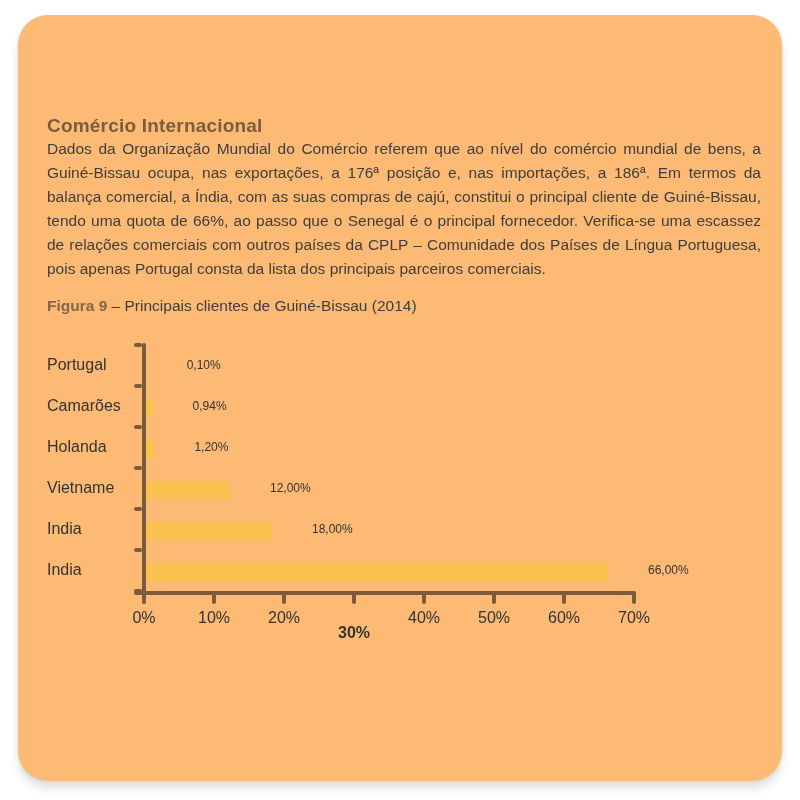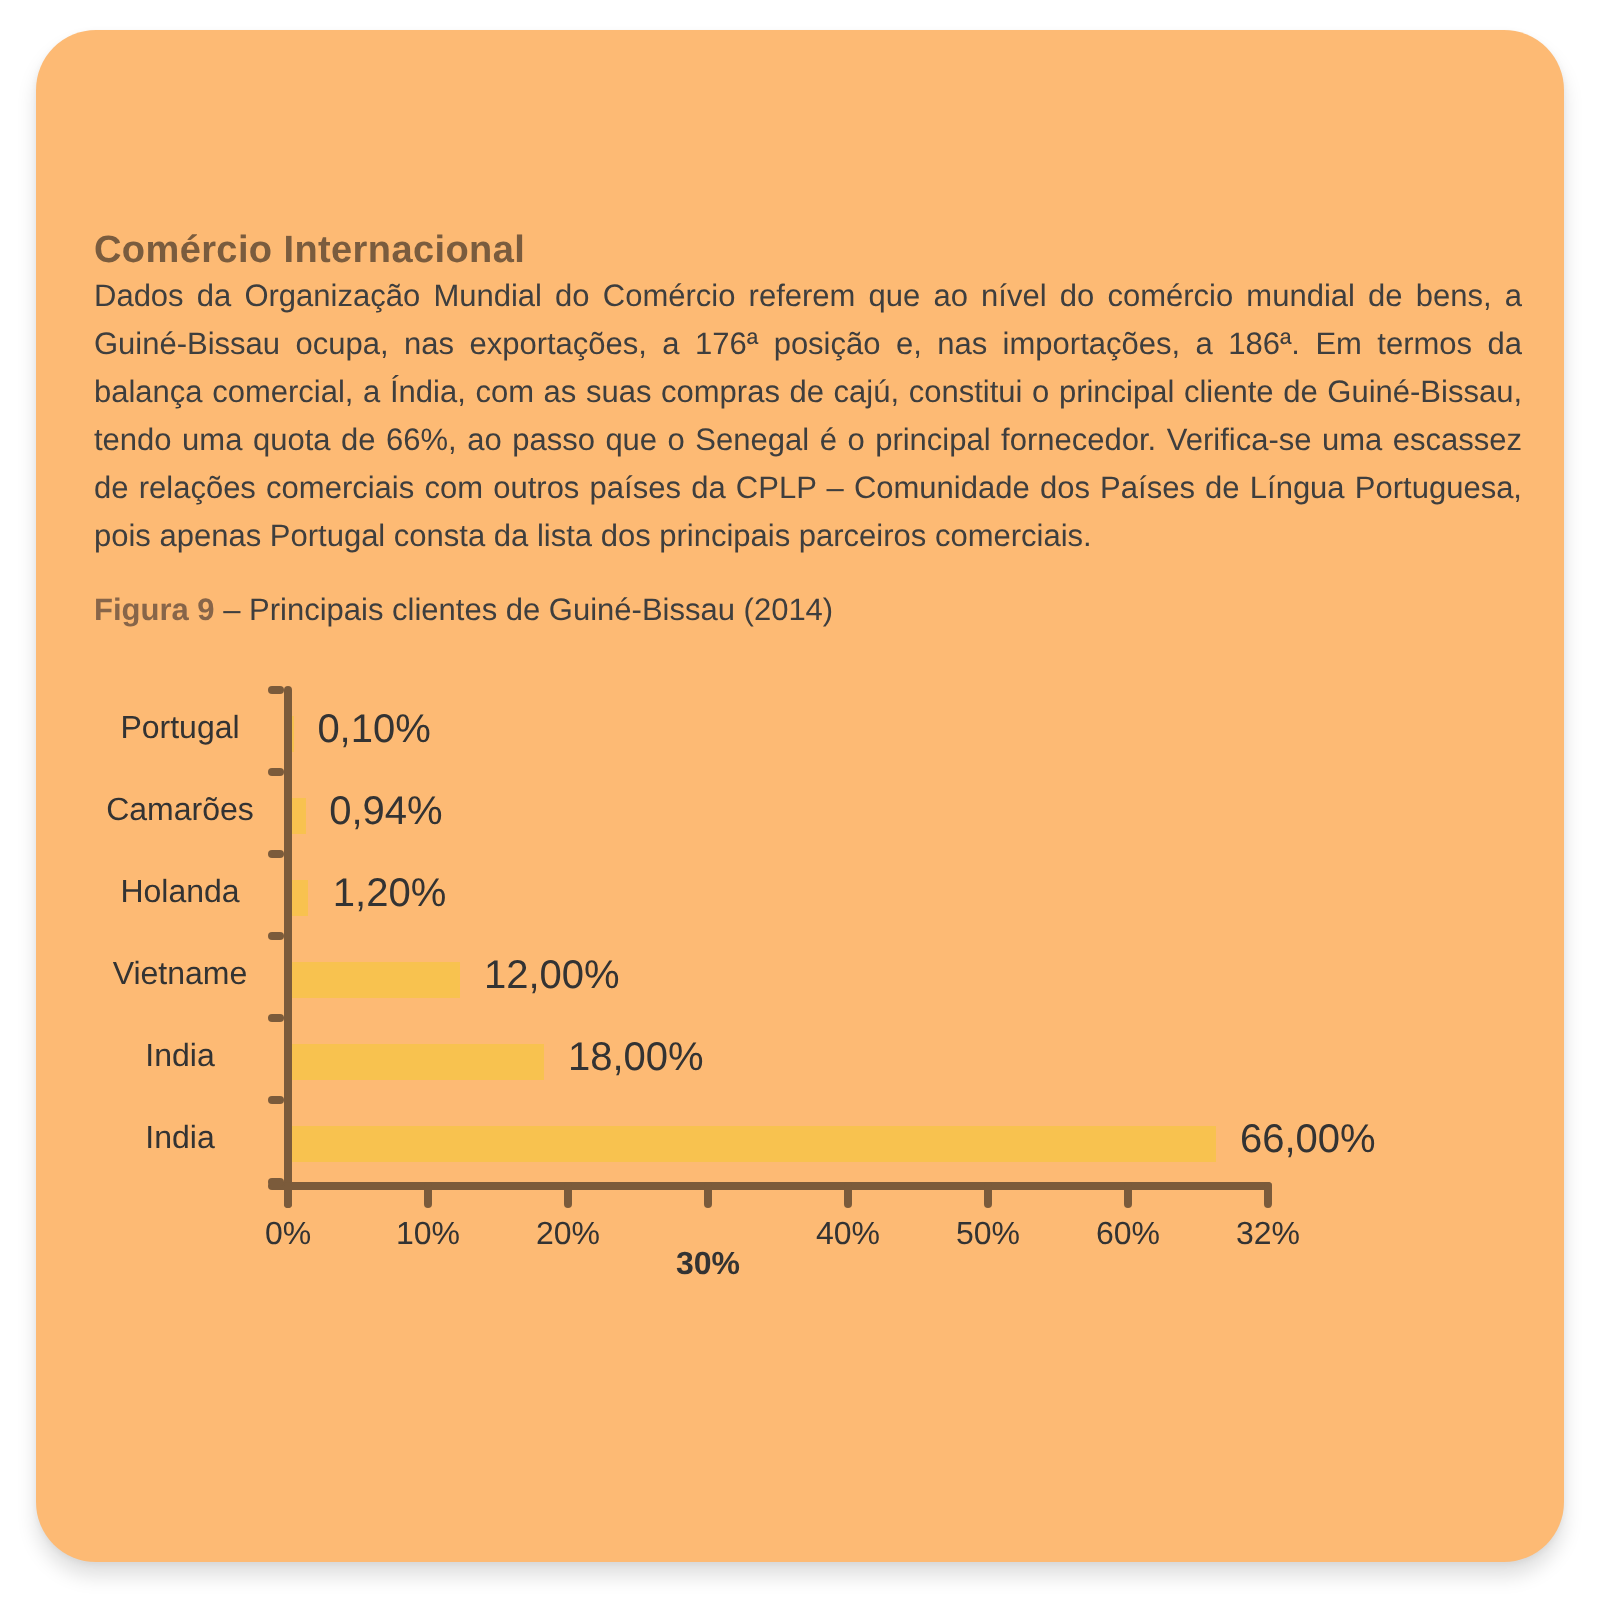--- a/index.html
+++ b/index.html
@@ -49,36 +49,37 @@
   }
   .chart {
     position: relative;
     margin-top: 26px;
     width: 680px;
     height: 300px;
   }
   .chart .cat-label {
     position: absolute;
     width: 86px;
-    text-align: center;
+    text-align: left;
     font-size: 16px;
     line-height: 24px;
     color: #333333;
     white-space: nowrap;
   }
   .chart .bar {
     position: absolute;
     height: 18px;
   }
   .chart .value-label {
     position: absolute;
-    font-size: 20px;
+    font-size: 12px;
     line-height: 24px;
     color: #333333;
     white-space: nowrap;
+    margin-left: 28px;
   }
   .chart .axis, .chart .tick { position: absolute; border-radius: 2px; }
   .chart .tick-label {
     position: absolute;
     width: 70px;
     text-align: center;
     font-size: 16px;
     line-height: 20px;
     color: #333333;
   }
@@ -115,21 +116,21 @@
       <div class="tick-label" style="left: 202px; top: 267px;">20%</div>
       <div class="tick" style="left: 305px; top: 250px; width: 4px; height: 13px; background: rgb(123, 91, 59);"></div>
       <div class="tick-label" style="left: 272px; top: 282px; font-weight: bold;">30%</div>
       <div class="tick" style="left: 375px; top: 250px; width: 4px; height: 13px; background: rgb(123, 91, 59);"></div>
       <div class="tick-label" style="left: 342px; top: 267px;">40%</div>
       <div class="tick" style="left: 445px; top: 250px; width: 4px; height: 13px; background: rgb(123, 91, 59);"></div>
       <div class="tick-label" style="left: 412px; top: 267px;">50%</div>
       <div class="tick" style="left: 515px; top: 250px; width: 4px; height: 13px; background: rgb(123, 91, 59);"></div>
       <div class="tick-label" style="left: 482px; top: 267px;">60%</div>
       <div class="tick" style="left: 585px; top: 250px; width: 4px; height: 13px; background: rgb(123, 91, 59);"></div>
-      <div class="tick-label" style="left: 552px; top: 267px;">32%</div>
+      <div class="tick-label" style="left: 552px; top: 267px;">70%</div>
       <div class="cat-label" style="left: 0px; top: 12px;">Portugal</div>
       <div class="bar" style="left: 99px; top: 16.5px; width: 0.7px; background: rgb(248, 194, 79);"></div>
       <div class="value-label" style="left: 111.7px; top: 12px;">0,10%</div>
       <div class="cat-label" style="left: 0px; top: 53px;">Camarões</div>
       <div class="bar" style="left: 99px; top: 57.5px; width: 6.58px; background: rgb(248, 194, 79);"></div>
       <div class="value-label" style="left: 117.58px; top: 53px;">0,94%</div>
       <div class="cat-label" style="left: 0px; top: 94px;">Holanda</div>
       <div class="bar" style="left: 99px; top: 98.5px; width: 8.4px; background: rgb(248, 194, 79);"></div>
       <div class="value-label" style="left: 119.4px; top: 94px;">1,20%</div>
       <div class="cat-label" style="left: 0px; top: 135px;">Vietname</div>

